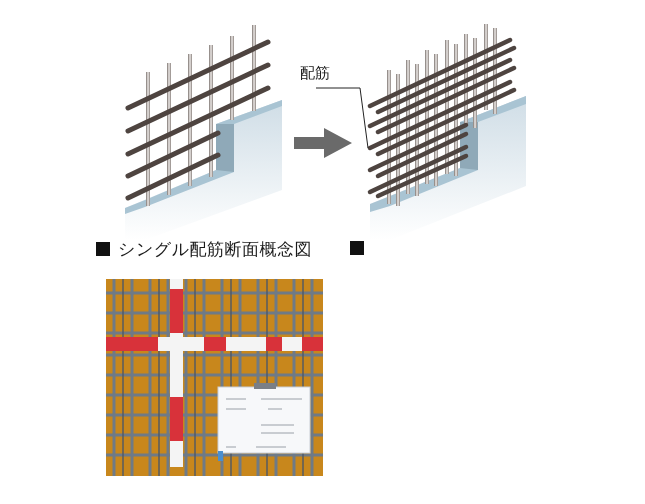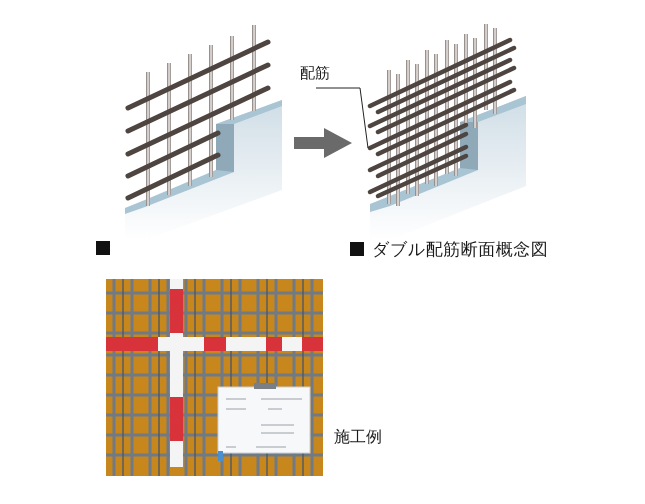--- a/index.html
+++ b/index.html
@@ -88,24 +88,24 @@
     <line x1="70" y1="192" x2="166" y2="147"></line>
       <line x1="78" y1="196" x2="166" y2="156"></line>
   </g>
 
   <polyline points="16,88 60,88 68,148" fill="none" stroke="#222" stroke-width="1"></polyline>
 </svg>
 
 <div class="abs callout" style="left:300px;top:64px;">配筋</div>
 
 <div class="abs caption" style="left:96px;top:238px;">
-  <span class="sq"></span>
+  <span class="sq"></span><span>シングル配筋断面概念図</span>
 </div>
 <div class="abs caption" style="left:350px;top:238px;">
-  <span class="sq"></span><span>ダブル配筋断面概念図</span>
+  <span class="sq"></span>
 </div>
 
 <svg class="abs" style="left:106px;top:279px" width="217" height="197" viewBox="0 0 217 197">
   <rect width="217" height="197" fill="#c8871c"></rect>
   <g stroke="#6f7a86" stroke-width="3">
     <line x1="8" y1="0" x2="8" y2="197"></line>
       <line x1="26" y1="0" x2="26" y2="197"></line>
     <line x1="44" y1="0" x2="44" y2="197"></line>
       <line x1="62" y1="0" x2="62" y2="197"></line>
     <line x1="80" y1="0" x2="80" y2="197"></line>
@@ -154,14 +154,13 @@
       <line x1="162" y1="130" x2="176" y2="130"></line>
     <line x1="155" y1="146" x2="188" y2="146"></line>
       <line x1="155" y1="154" x2="188" y2="154"></line>
     <line x1="120" y1="168" x2="130" y2="168"></line>
       <line x1="150" y1="168" x2="180" y2="168"></line>
   </g>
   <rect x="112" y="172" width="5" height="10" fill="#4a8fd0"></rect>
 </svg>
 
 <div class="abs photo-cap" style="left:334px;top:424px;">
-  <div>施工例</div>
 </div>
 
 </body></html>

